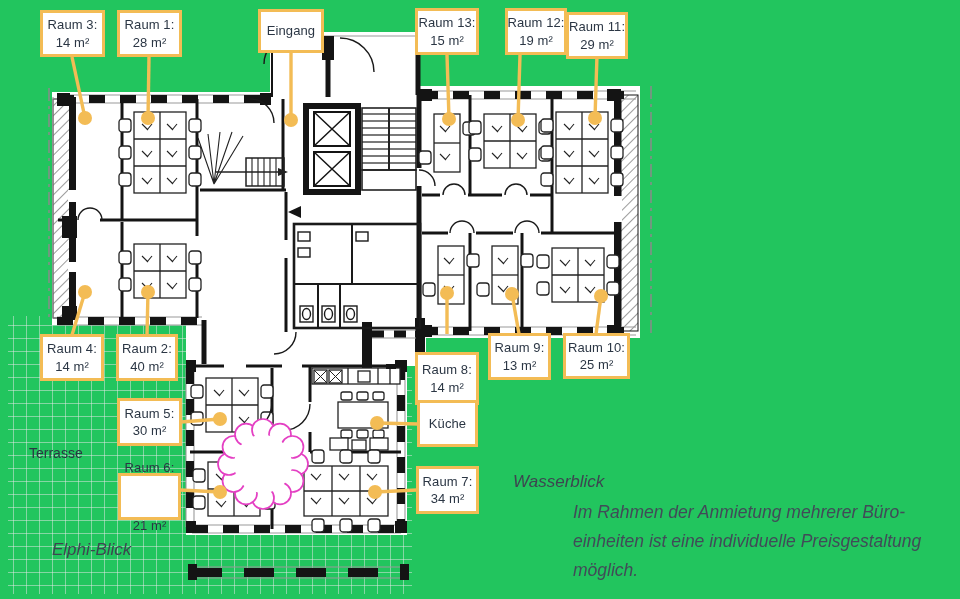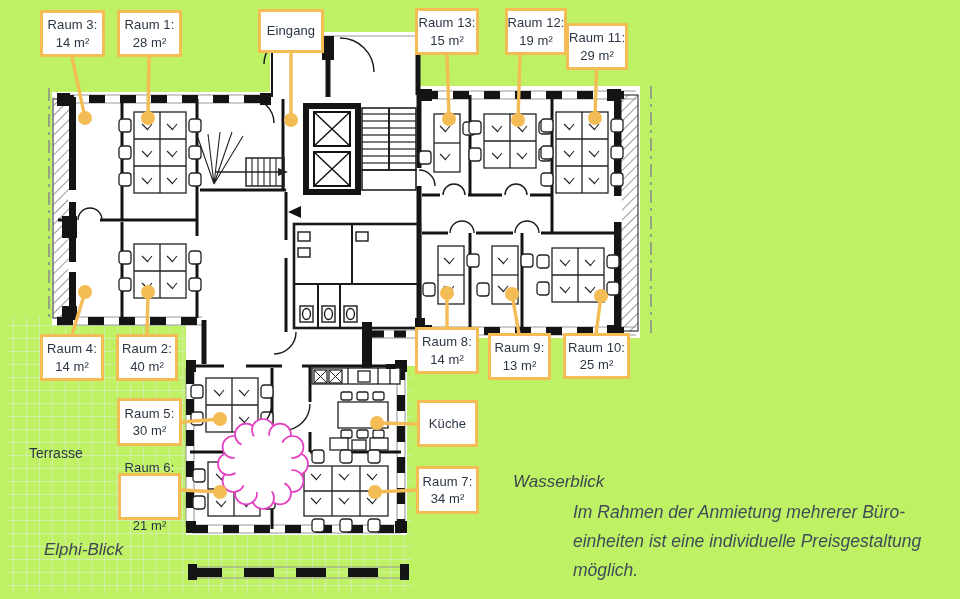--- a/index.html
+++ b/index.html
@@ -1,16 +1,16 @@
 <!DOCTYPE html>
 <html style="--accent: #F3BC55; --labeltext: #2B3644; --notetext: #414B58;"><head>
 <meta charset="utf-8">
 <style>
   html,body{margin:0;padding:0;background:#fff;}
-  .stage{position:relative;width:960px;height:599px;background:#bef264;overflow:hidden;
+  .stage{position:relative;width:960px;height:599px;background:#22c55e;overflow:hidden;
          font-family:"Liberation Sans",sans-serif;}
   #plan{position:absolute;left:0;top:0;}
   .plan-label{position:absolute;display:flex;flex-direction:column;align-items:center;
       justify-content:center;background:#fff;border:3px solid var(--accent,#F3BC55);
       color:var(--labeltext,#2B3644);font-size:13px;font-weight:500;line-height:1.32;
       text-align:center;box-sizing:border-box;z-index:3;letter-spacing:.1px;white-space:nowrap;}
   .area-text{position:absolute;color:var(--labeltext,#2B3644);z-index:2;}
   .t-terrasse{font-size:14px;font-weight:500;}
   .t-italic{font-style:italic;font-size:17px;color:#3d4550;}
   .note{position:absolute;font-style:italic;font-size:17.5px;line-height:29px;
@@ -404,33 +404,33 @@
         <span>Eingang</span>
       </div>
       <div class="plan-label" style="left: 415px; top: 8px; width: 64px; height: 47px; text-align: right;">
         <span>Raum 13:</span>
         <span>15 m²</span>
       </div>
       <div class="plan-label" style="left: 489px; top: 8px; width: 62px; height: 47px; margin-left: 16px;">
         <span>Raum 12:</span>
         <span>19 m²</span>
       </div>
-      <div class="plan-label" style="left: 566px; top: 23px; width: 62px; height: 47px;">
+      <div class="plan-label" style="left: 566px; top: 12px; width: 62px; height: 47px;">
         <span>Raum 11:</span>
         <span>29 m²</span>
       </div>
       <div class="plan-label" style="left: 40px; top: 334px; width: 64px; height: 47px;">
         <span>Raum 4:</span>
         <span>14 m²</span>
       </div>
       <div class="plan-label" style="left: 116px; top: 334px; width: 62px; height: 47px;">
         <span>Raum 2:</span>
         <span>40 m²</span>
       </div>
-      <div class="plan-label" style="left: 415px; top: 327px; width: 64px; height: 47px; text-align: center;">
+      <div class="plan-label" style="left: 415px; top: 352px; width: 64px; height: 53px; text-align: center;">
         <span>Raum 8:</span>
         <span>14 m²</span>
       </div>
       <div class="plan-label" style="left: 488px; top: 333px; width: 63px; height: 47px;">
         <span>Raum 9:</span>
         <span>13 m²</span>
       </div>
       <div class="plan-label" style="left: 563px; top: 333px; width: 67px; height: 46px;">
         <span>Raum 10:</span>
         <span>25 m²</span>
@@ -447,21 +447,21 @@
         <span>Küche</span>
       </div>
       <div class="plan-label" style="left: 416px; top: 466px; width: 63px; height: 48px;">
         <span>Raum 7:</span>
         <span>34 m²</span>
       </div>
     </div>
 
 <div class="area-text t-terrasse" style="left:29px;top:445px;">Terrasse</div>
 <div class="area-text t-italic" style="left:513px;top:440px;margin-top:32px;">Wasserblick</div>
-<div class="area-text t-italic" style="left:44px;top:540px;">Elphi-Blick</div>
+<div class="area-text t-italic" style="left:52px;top:540px;">Elphi-Blick</div>
 
 <div class="note" style="left:573px;top:498px;width:390px;">
   <div>Im Rahmen der Anmietung mehrerer Büro-</div>
   <div>einheiten ist eine individuelle Preisgestaltung</div>
   <div>möglich.</div>
 </div>
 
 </div>
 
 </body></html>

